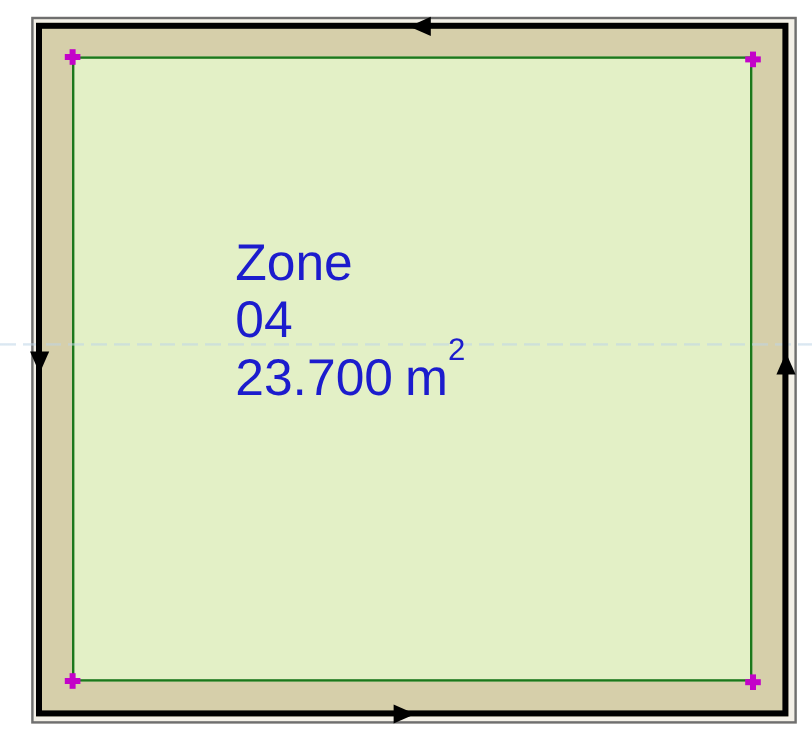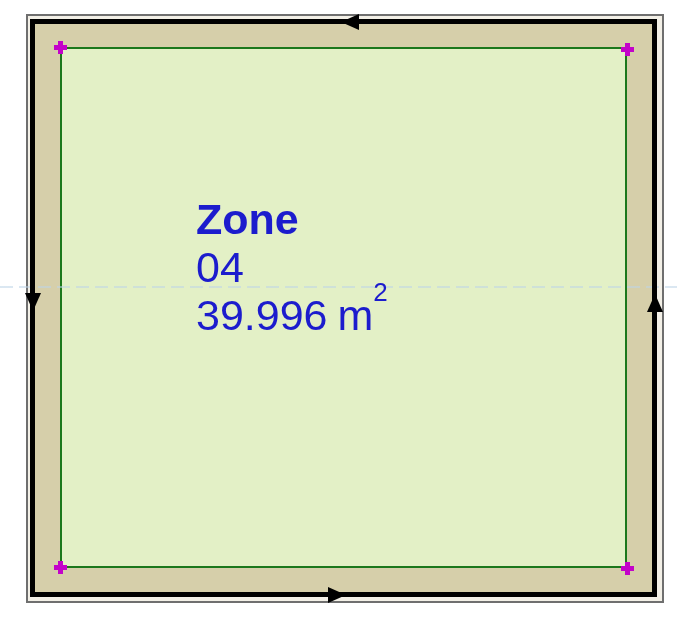--- a/index.html
+++ b/index.html
@@ -85,21 +85,21 @@
   .node-tl { left: 54px;  top: 41px; }
   .node-tr { left: 621px; top: 43px; }
   .node-bl { left: 54px;  top: 561px; }
   .node-br { left: 621px; top: 562px; }
 
   
   .zone-stamp {
     position: absolute; left: 196px; top: 195px; z-index: 8;
     color: var(--label-text); font-size: 43px; line-height: 48px; white-space: nowrap;
   }
-  .zone-stamp .zone-name { font-weight: bold; }
+  .zone-stamp .zone-name { font-weight: normal; }
   .zone-stamp .zone-unit { margin-left: 10px; }
   .zone-stamp sup { font-size: 26px; line-height: 0; position: relative; top: -14px; }
 </style>
 </head>
 <body>
 
 <div class="canvas">
 
   <div class="paper-border"></div>
 
@@ -118,17 +118,17 @@
 
   <div class="node node-tl"></div>
   <div class="node node-tr"></div>
   <div class="node node-bl"></div>
   <div class="node node-br"></div>
 
   <div class="zone-stamp">
     <div class="zone-name">Zone</div>
     <div class="zone-number">04</div>
     <div class="zone-area-line">
-      <span>39.996</span><span class="zone-unit">m</span><sup>2</sup>
+      <span>23.700</span><span class="zone-unit">m</span><sup>2</sup>
     </div>
   </div>
 
 </div>
 
 </body></html>

